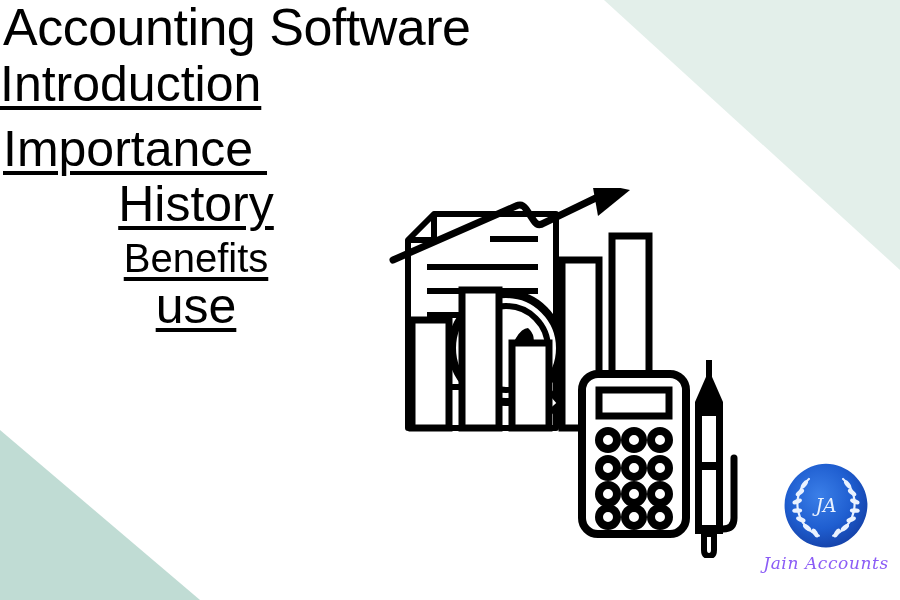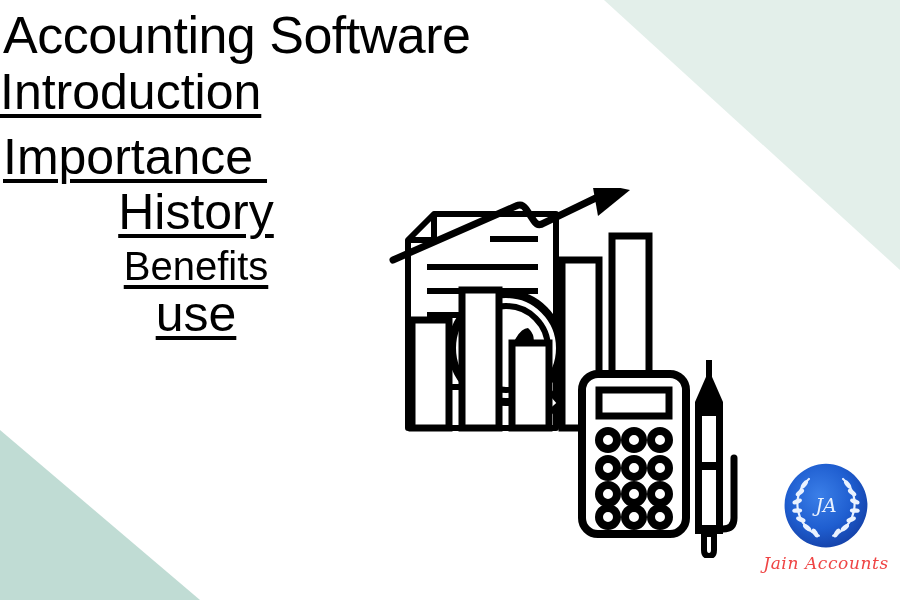--- a/index.html
+++ b/index.html
@@ -38,21 +38,20 @@
   
   #text-column {
     position: absolute;
     left: 0;
     top: 0;
     width: 392px;
     height: 600px;
     display: flex;
     flex-direction: column;
     align-items: center;
-    padding-top: 8px;
     box-sizing: border-box;
   }
   .agenda-line {
     color: #000000;
     font-weight: 400;
     line-height: 1.07;
     white-space: pre;
     text-align: center;
   }
   .agenda-line.underlined {
@@ -247,16 +246,16 @@
         <ellipse cx="82" cy="45" rx="5.5" ry="2.6" transform="rotate(20 82 45)"></ellipse>
         <ellipse cx="82" cy="55" rx="5.5" ry="2.6" transform="rotate(2 82 55)"></ellipse>
         <ellipse cx="78" cy="65" rx="5.5" ry="2.6" transform="rotate(-20 78 65)"></ellipse>
         <ellipse cx="71" cy="74" rx="5.5" ry="2.6" transform="rotate(-40 71 74)"></ellipse>
         <ellipse cx="62" cy="80" rx="5.5" ry="2.6" transform="rotate(-58 62 80)"></ellipse>
       </g>
 
       <text id="badge-monogram" x="50" y="57" text-anchor="middle" font-family="DejaVu Serif, serif" font-style="italic" font-size="21" fill="#eaf2ff">JA</text>
     </svg>
 
-    <div id="brand-wordmark" style="color: #ef4444;">Jain Accounts</div>
+    <div id="brand-wordmark" style="color: #8b5cf6;">Jain Accounts</div>
   </div>
 
 </div>
 
 </body></html>

